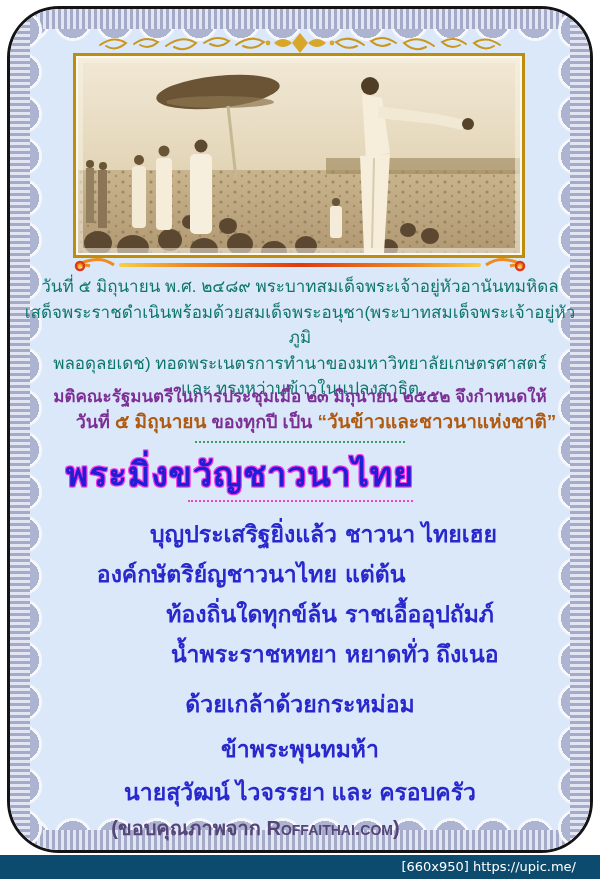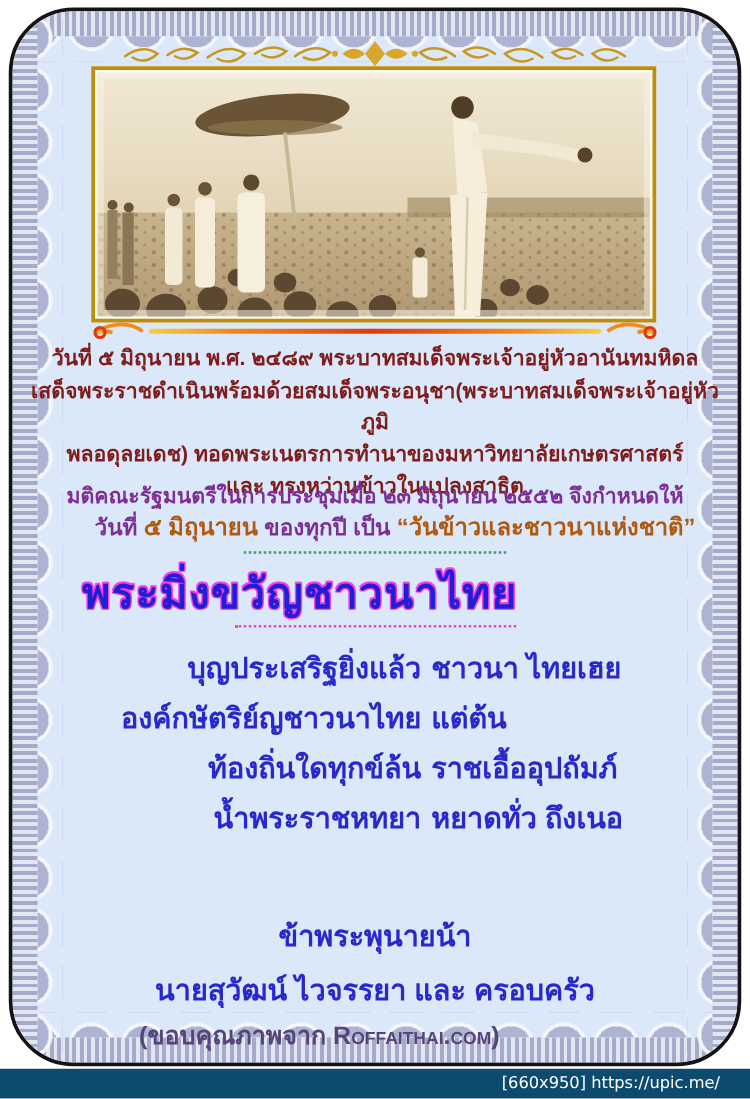--- a/index.html
+++ b/index.html
@@ -31,22 +31,22 @@
   
   .content{position:absolute;left:0;top:0;width:600px;height:855px;}
   .abs{position:absolute;}
   .ornament{left:90px;top:32px;width:420px;height:22px;}
   .photo-frame{left:73px;top:53px;width:452px;height:205px;box-sizing:border-box;
         border:3px solid #bf8d0d;background:#fcf9ef;padding:2px;}
   .photo-frame svg{display:block;width:100%;height:100%;}
   .divider{left:70px;top:257px;width:460px;height:16px;display:flex;align-items:center;}
   .divider-line{flex:1;height:4px;margin:0 3px;border-radius:2px;
         background:linear-gradient(90deg,#f7cf45,#ef8b1f 18%,#df3a0e 50%,#ef8b1f 82%,#f7cf45);}
-  .intro{left:20px;width:560px;top:274px;text-align:center;color:#7f1d1d;
-        font-size:17px;line-height:25.5px;font-weight:bold;}
+  .intro{left:20px;width:560px;top:274px;text-align:center;color:#0f766e;
+        font-size:17px;line-height:25.5px;font-weight:normal;}
   .resolution1{left:20px;width:560px;top:382px;text-align:center;color:#7c3096;
         font-size:17px;font-weight:bold;}
   .resolution2{left:26px;width:580px;top:406px;text-align:center;font-size:18px;font-weight:bold;}
   .seg-purple{color:#7c3096;}
   .seg-orange{color:#b05a10;font-size:19px;}
   .dots-green{left:195px;top:441px;width:210px;height:0;border-top:2px dotted #3d9e5f;}
   .title{left:0;width:480px;top:447px;text-align:center;font-size:34px;font-weight:bold;
         color:#1f1fd4;letter-spacing:1px;
         text-shadow:-1px -1px 0 #fb3ae8,1px -1px 0 #fb3ae8,-1px 1px 0 #fb3ae8,1px 1px 0 #fb3ae8;}
   .dots-pink{left:188px;top:500px;width:225px;height:0;border-top:2px dotted #f53fc7;}
@@ -210,21 +210,22 @@
       <div class="poem-row">
         <div class="poem-left">ท้องถิ่นใดทุกข์ล้น</div>
         <div class="poem-right">ราชเอื้ออุปถัมภ์</div>
       </div>
       <div class="poem-row">
         <div class="poem-left">น้ำพระราชหทยา</div>
         <div class="poem-right">หยาดทั่ว ถึงเนอ</div>
       </div>
     </div>
 
-    <div class="abs closing" style="top:731px">ข้าพระพุนายน้า</div>
+    <div class="abs closing" style="top:686px">ด้วยเกล้าด้วยกระหม่อม</div>
+    <div class="abs closing" style="top:731px">ข้าพระพุนทมห้า</div>
     <div class="abs closing" style="top:774px">นายสุวัฒน์  ไวจรรยา และ ครอบครัว</div>
 
     <div class="abs credit">(ขอบคุณภาพจาก Roffaithai.com)</div>
 
   </div>
 
   <div class="watermark-bar">
     <span>[660x950] https://upic.me/</span>
   </div>
 

